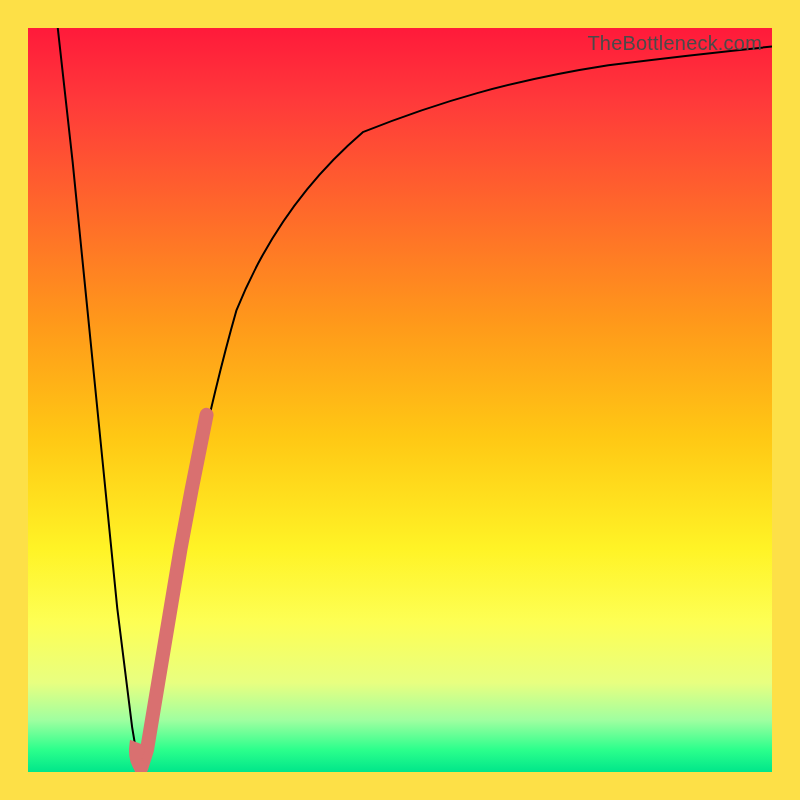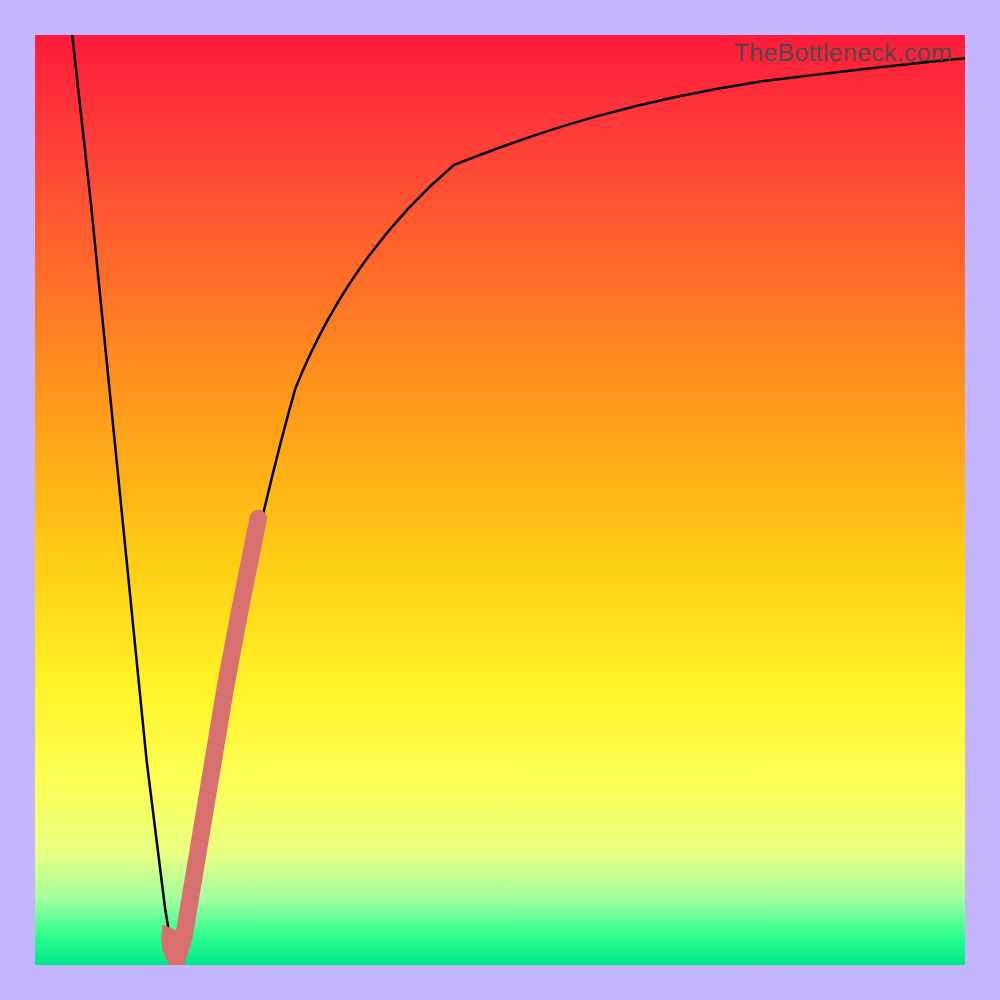--- a/index.html
+++ b/index.html
@@ -8,21 +8,21 @@
     width: 800px;
     height: 800px;
     overflow: hidden;
     background: #000;
     font-family: Arial, Helvetica, sans-serif;
   }
   .frame {
     position: relative;
     width: 800px;
     height: 800px;
-    background: #c4b5fd;
+    background: #fde047;
   }
   .plot {
     position: absolute;
     left: 28px;
     top: 28px;
     width: 744px;
     height: 744px;
     overflow: hidden;
   }
   .gradient {

